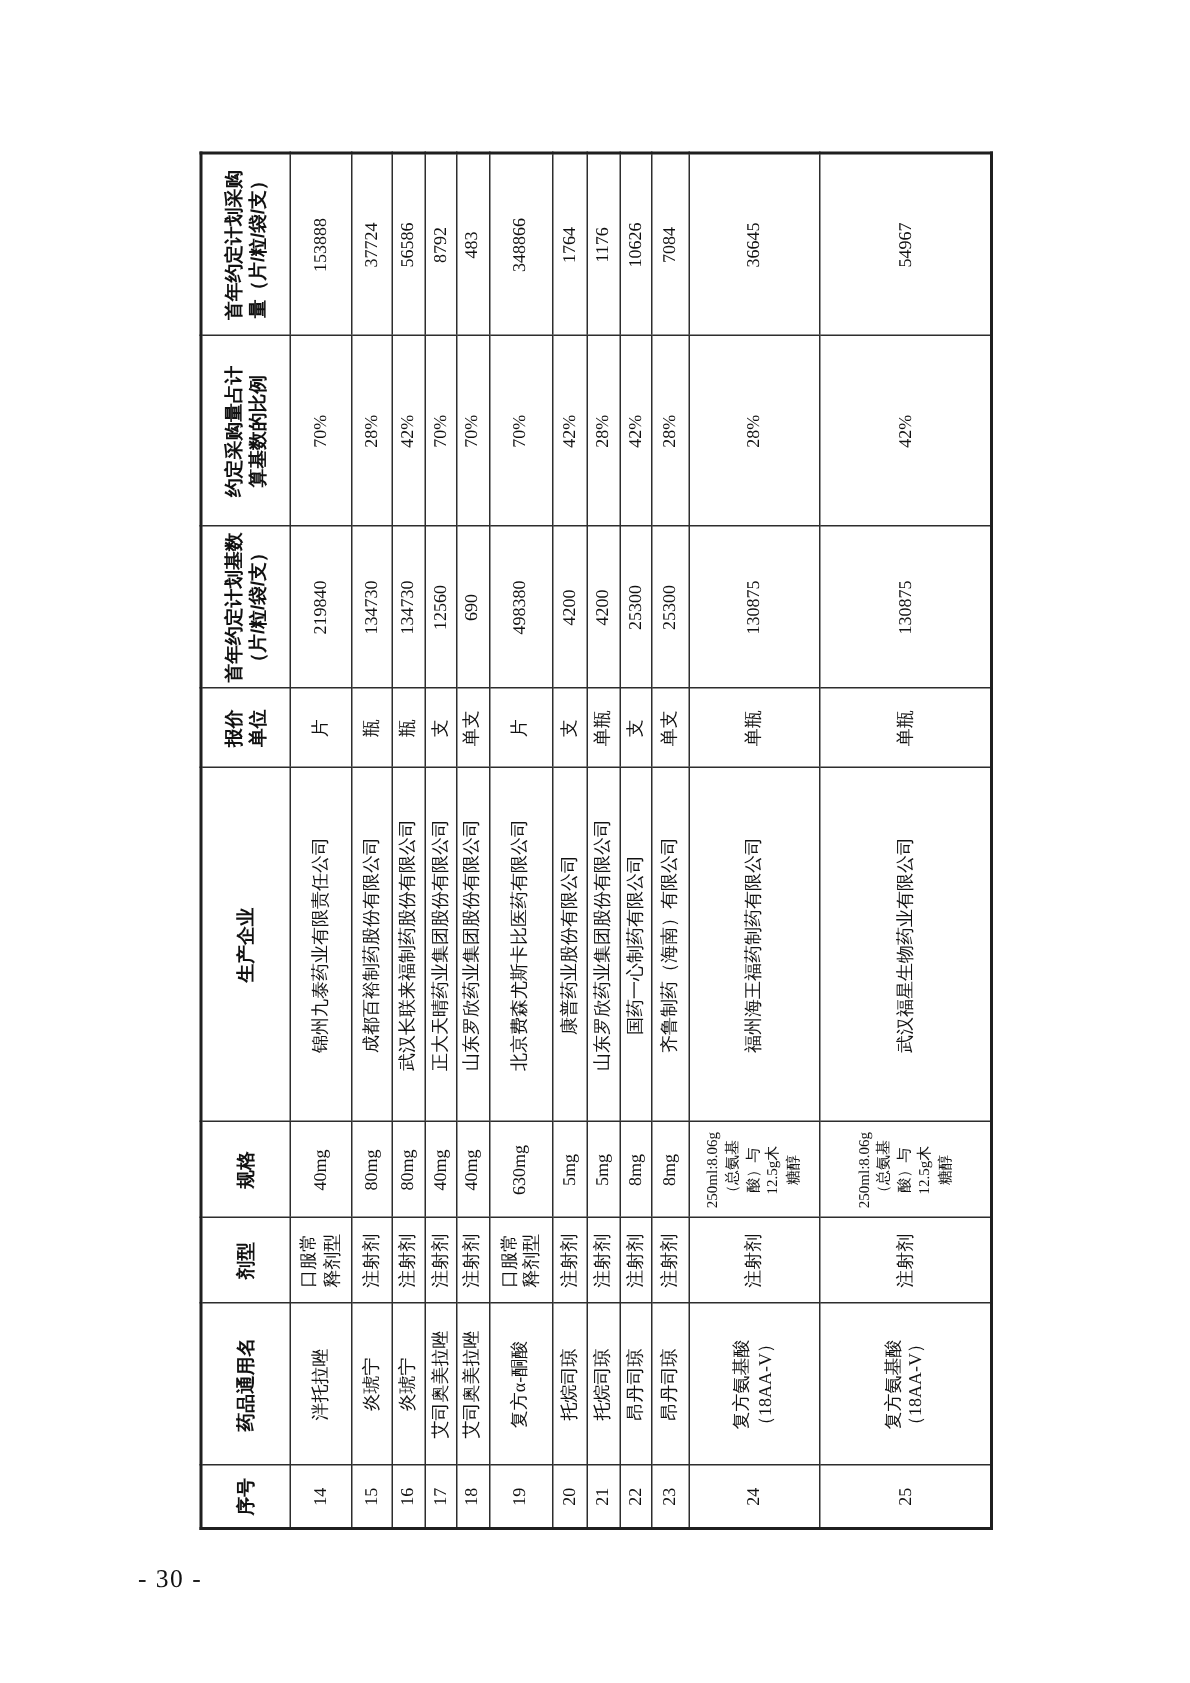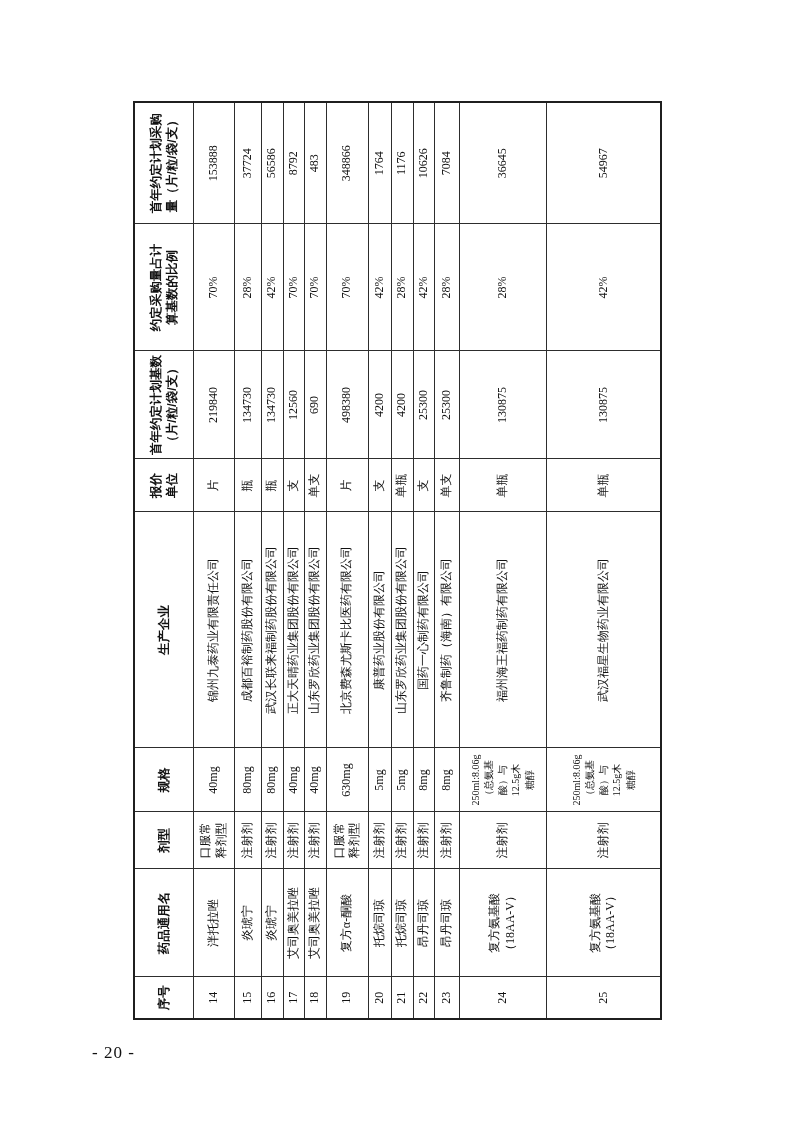--- a/index.html
+++ b/index.html
@@ -239,15 +239,15 @@
             <td>武汉福星生物药业有限公司</td>
             <td>单瓶</td>
             <td>130875</td>
             <td>42%</td>
             <td>54967</td>
           </tr>
         </tbody>
     </table>
   </div>
 
-  <div class="page-number">- 20 -</div>
+  <div class="page-number">- 30 -</div>
 
 </div>
 
 </body></html>

